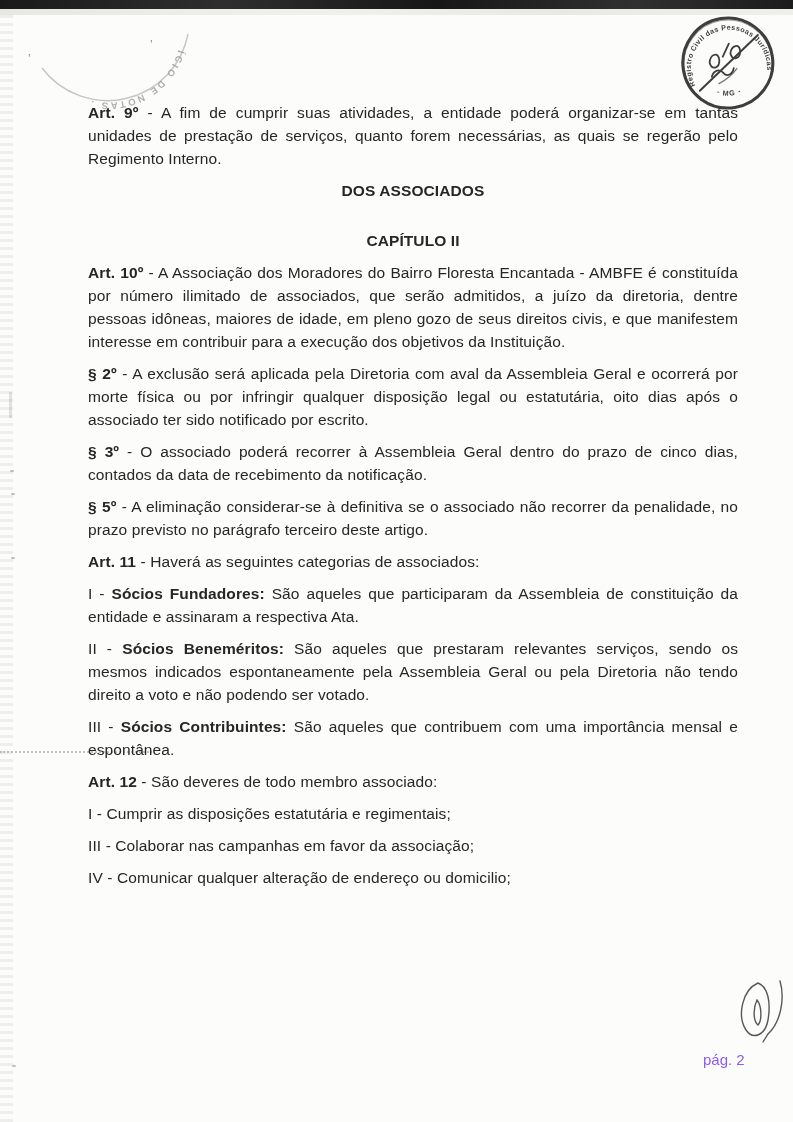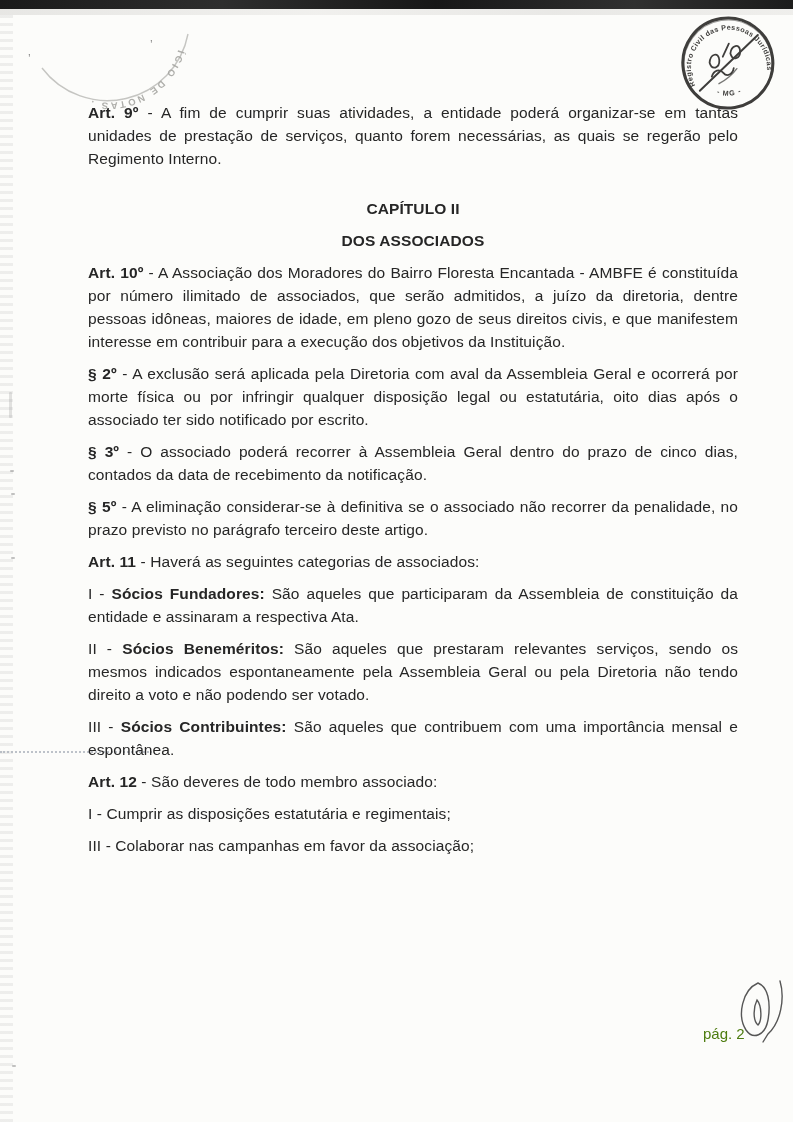--- a/index.html
+++ b/index.html
@@ -46,22 +46,22 @@
   .doc p{margin:0 0 9px 0;}
   .para{text-align:justify;}
   .heading{text-align:center;font-weight:700;margin-bottom:9px;}
   .extra-top{margin-top:27px !important;}
   .b{font-weight:700;}
   
   .stamp-tl{position:absolute;left:38px;top:14px;}
   .stamp-tr{position:absolute;left:676px;top:12px;transform:rotate(-9deg);}
   .rubric{position:absolute;left:727px;top:978px;}
   .footer-page{
-    position:absolute;left:703px;top:1025px;
-    color:#4d7c0f;font-size:15px;
+    position:absolute;left:703px;top:1051px;
+    color:#8b5cf6;font-size:15px;
   }
 </style>
 </head>
 <body>
 
 <div class="page">
 
   <div class="scan-top-band"></div>
   <div class="scan-top-band2"></div>
   <div class="scan-left-edge"></div>
@@ -102,33 +102,34 @@
       <path d="M 34,48 c 2,-9 11,-10 10,-1 c -1,8 -9,9 -10,1 z" stroke-width="1.8"></path>
       <path d="M 48,44 l 8,-12" stroke-width="1.8"></path>
       <path d="M 56,42 c 2,-8 11,-9 10,-1 c -1,8 -9,9 -10,1 z" stroke-width="1.8"></path>
       <path d="M 34,62 c 3,-6 9,-7 12,-2 c 3,5 9,3 11,-3" stroke-width="1.8"></path>
       <path d="M 40,70 c 6,-2 14,-6 20,-12" stroke-width="1.4" opacity=".7"></path>
     </g>
   </svg>
 
   <div class="doc">
       <p class="para"><span class="b">Art. 9º</span><span> - A fim de cumprir suas atividades, a entidade poderá organizar-se em tantas unidades de prestação de serviços, quanto forem necessárias, as quais se regerão pelo Regimento Interno.</span></p>
+      <p class="heading"><span>DOS ASSOCIADOS</span></p>
       <p class="heading extra-top"><span>CAPÍTULO II</span></p>
-      <p class="heading"><span>DOS ASSOCIADOS</span></p>
       <p class="para"><span class="b">Art. 10º</span><span> - A Associação dos Moradores do Bairro Floresta Encantada - AMBFE é constituída por número ilimitado de associados, que serão admitidos, a juízo da diretoria, dentre pessoas idôneas, maiores de idade, em pleno gozo de seus direitos civis, e que manifestem interesse em contribuir para a execução dos objetivos da Instituição.</span></p>
       <p class="para"><span class="b">§ 2º</span><span> - A exclusão será aplicada pela Diretoria com aval da Assembleia Geral e ocorrerá por morte física ou por infringir qualquer disposição legal ou estatutária, oito dias após o associado ter sido notificado por escrito.</span></p>
       <p class="para"><span class="b">§ 3º</span><span> - O associado poderá recorrer à Assembleia Geral dentro do prazo de cinco dias, contados da data de recebimento da notificação.</span></p>
       <p class="para"><span class="b">§ 5º</span><span> - A eliminação considerar-se à definitiva se o associado não recorrer da penalidade, no prazo previsto no parágrafo terceiro deste artigo.</span></p>
       <p class="para"><span class="b">Art. 11</span><span> - Haverá as seguintes categorias de associados:</span></p>
       <p class="para"><span>I - </span><span class="b">Sócios Fundadores:</span><span> São aqueles que participaram da Assembleia de constituição da entidade e assinaram a respectiva Ata.</span></p>
       <p class="para"><span>II - </span><span class="b">Sócios Beneméritos:</span><span> São aqueles que prestaram relevantes serviços, sendo os mesmos indicados espontaneamente pela Assembleia Geral ou pela Diretoria não tendo direito a voto e não podendo ser votado.</span></p>
       <p class="para"><span>III - </span><span class="b">Sócios Contribuintes:</span><span> São aqueles que contribuem com uma importância mensal e espontânea.</span></p>
       <p class="para"><span class="b">Art. 12</span><span> - São deveres de todo membro associado:</span></p>
       <p class="para"><span>I - Cumprir as disposições estatutária e regimentais;</span></p>
       <p class="para"><span>III - Colaborar nas campanhas em favor da associação;</span></p>
+      <p class="para"><span>IV - Comunicar qualquer alteração de endereço ou domicilio;</span></p>
     </div>
 
   <svg class="rubric" width="62" height="72" viewBox="0 0 62 72">
     <g stroke="#3a3a3a" stroke-width="1.4" fill="none" stroke-linecap="round" opacity=".85">
       <path d="M 31,5 C 15,12 10,38 19,52 C 26,62 38,58 41,42 C 44,24 41,9 31,5 Z"></path>
       <path d="M 30,22 C 26,30 26,43 31,47 C 35,43 35,28 30,22 Z"></path>
       <path d="M 53,3 C 58,20 54,44 41,56 L 36,64"></path>
     </g>
   </svg>
 

